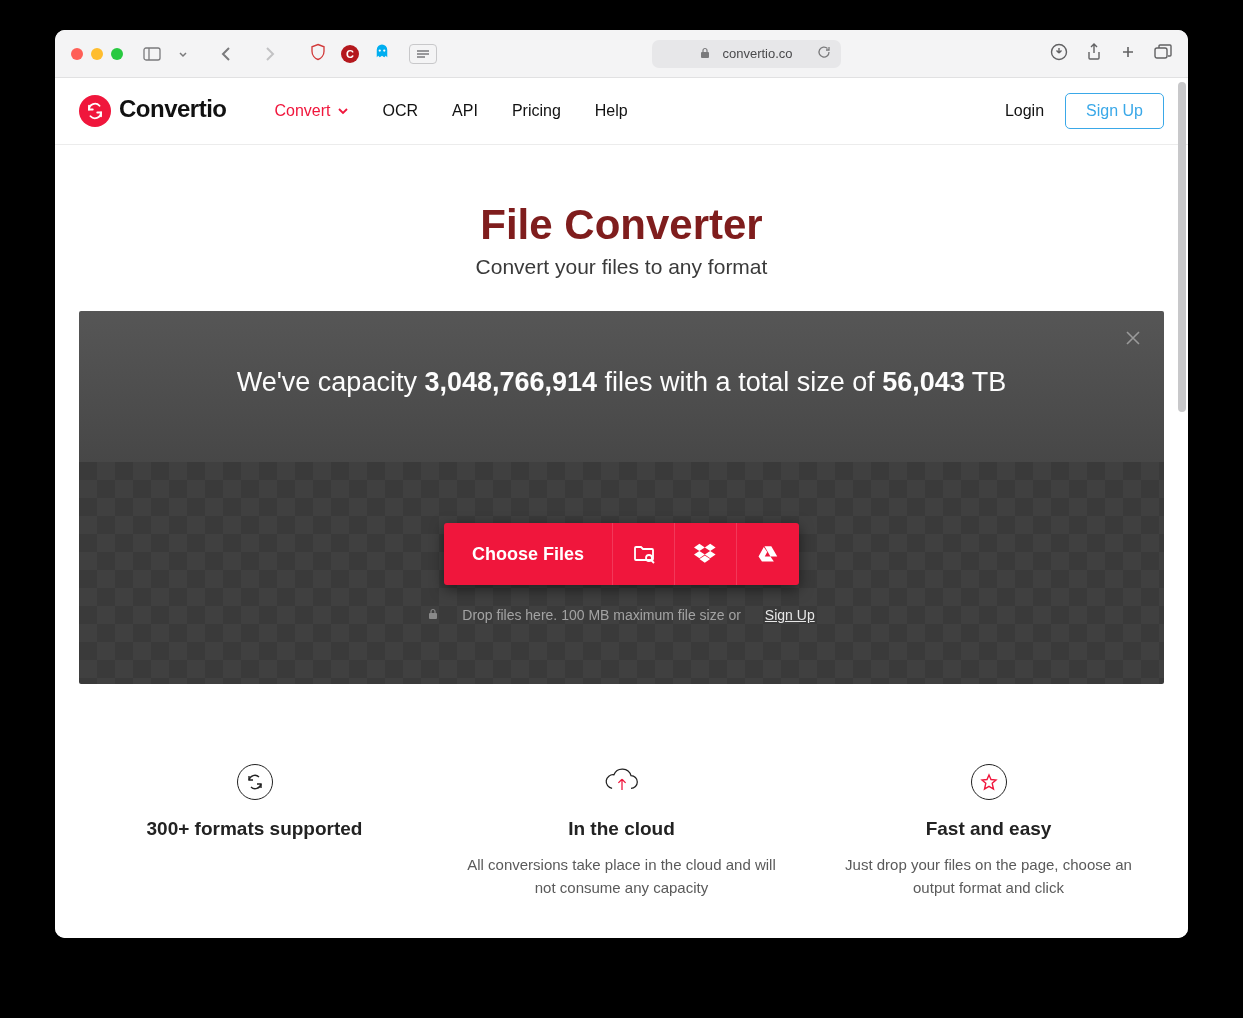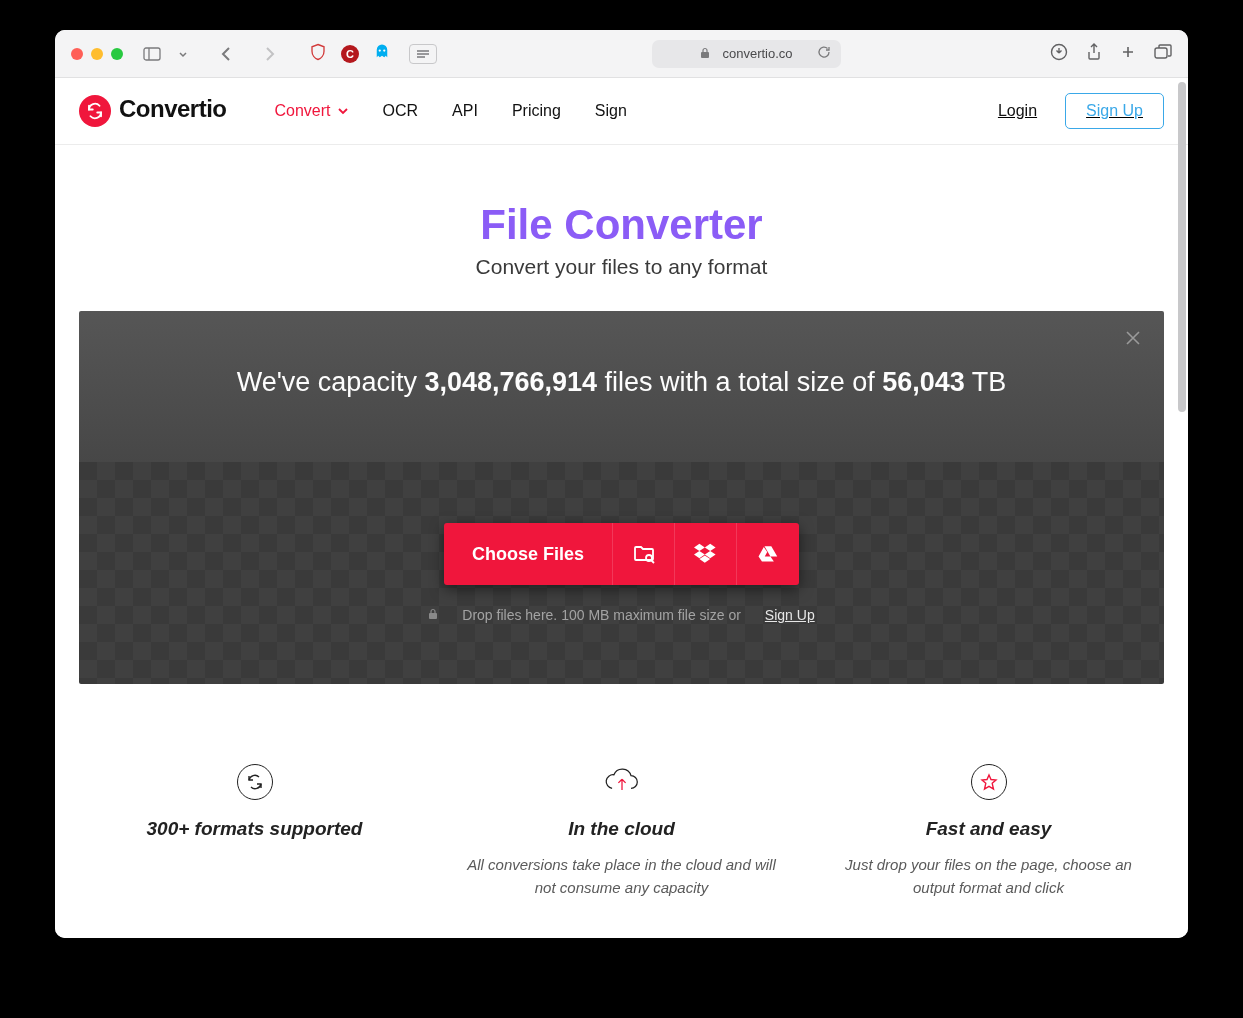--- a/index.html
+++ b/index.html
@@ -58,29 +58,29 @@
       display:flex; align-items:center; padding:0 24px;
     }
     .logo{ display:flex; gap:8px; }
     .logo-mark{ width:32px; height:32px; border-radius:50%; background:#f0163c; display:flex; align-items:center; justify-content:center;}
     .logo-mark svg{ width:18px; height:18px; }
     .logo-text{ font-size:24px; font-weight:800; color:#111; letter-spacing:-0.5px;}
     .nav{ display:flex; gap:34px; margin-left:48px; }
     .nav a{ color:#111; text-decoration:none; font-size:16px; display:flex; align-items:center; gap:6px;}
     .nav a.convert{ color:#f0163c; }
     .nav a.convert svg{ width:12px; height:12px; }
-    .header-right{ margin-left:auto; display:flex; align-items:center; gap:28px;text-decoration:underline;}
+    .header-right{ margin-left:auto; display:flex; align-items:center; gap:21px;}
     .login-link{ color:#111; font-size:16px; text-decoration:none;}
     .signup-btn{
       border:1px solid #3aa8e8; color:#3aa8e8; background:#fff;
       padding:8px 20px; border-radius:5px; font-size:16px; cursor:pointer;
     }
     
     .hero-title{ text-align:center; padding-top:56px;}
-    .hero-title h1{ color:#8b5cf6; font-size:42px; font-weight:600;}
+    .hero-title h1{ color:#7f1d1d; font-size:42px; font-weight:600;}
     .hero-title p{ color:#3a3a3a; font-size:21px; margin-top:6px; font-weight:300;}
     
     .panel{ margin:32px 24px 0 24px; border-radius:2px; overflow:hidden;}
     .panel-top{
       background:linear-gradient(#565656,#474747);
       position:relative; padding:56px 20px 64px 20px; text-align:center;
     }
     .panel-close{ position:absolute; top:18px; right:22px; color:#9a9a9a; cursor:pointer;}
     .stats-line{ color:#fdfdfd; font-size:27px; font-weight:300;}
     .stats-line b{ font-weight:700;}
@@ -105,21 +105,21 @@
     }
     .choose-icon{
       width:62px; display:flex; align-items:center; justify-content:center;
       border-right:1px solid rgba(255,255,255,0.15); cursor:pointer;
     }
     .choose-icon:last-child{ border-right:none; }
     .choose-icon svg{ width:24px; height:24px; }
     .drop-hint{ margin-top:22px; color:#a3a3a3; font-size:14px; display:flex; align-items:flex-end; gap:24px;}
     .drop-hint a{ color:#e7e7e7; text-decoration:underline;}
     
-    .features{ display:flex; margin:80px 24px 0 24px; gap:16px;font-style:italic;}
+    .features{ display:flex; margin:80px 24px 0 24px; gap:16px;}
     .feat{ flex:1; text-align:center; padding:0 20px;}
     .feat-icon{ width:36px; height:36px; border:1.5px solid #222; border-radius:50%; margin:0 auto 18px auto; display:flex; align-items:center; justify-content:center;}
     .feat-icon.red svg{ color:#f0163c; }
     .feat h3{ font-size:19px; font-weight:600; color:#222; margin-bottom:14px;}
     .feat p{ color:#5a5a5a; font-size:15px; line-height:1.5; font-weight:300;}
   </style>
 </head>
 <body>
 
 <div class="browser-window">
@@ -233,21 +233,21 @@
       <div class="nav">
         <a class="convert">
           <span>Convert</span>
           <svg viewBox="0 0 12 12" fill="none" stroke="currentColor" stroke-width="1.8">
               <path d="M2 4l4 4 4-4"></path>
             </svg>
         </a>
         <a>OCR</a>
         <a>API</a>
         <a>Pricing</a>
-        <a>Sign</a>
+        <a>Help</a>
       </div>
       <div class="header-right">
         <a class="login-link">Login</a>
         <button class="signup-btn">Sign Up</button>
       </div>
     </div>
 
     <div class="hero-title">
       <h1>File Converter</h1>
       <p>Convert your files to any format</p>

